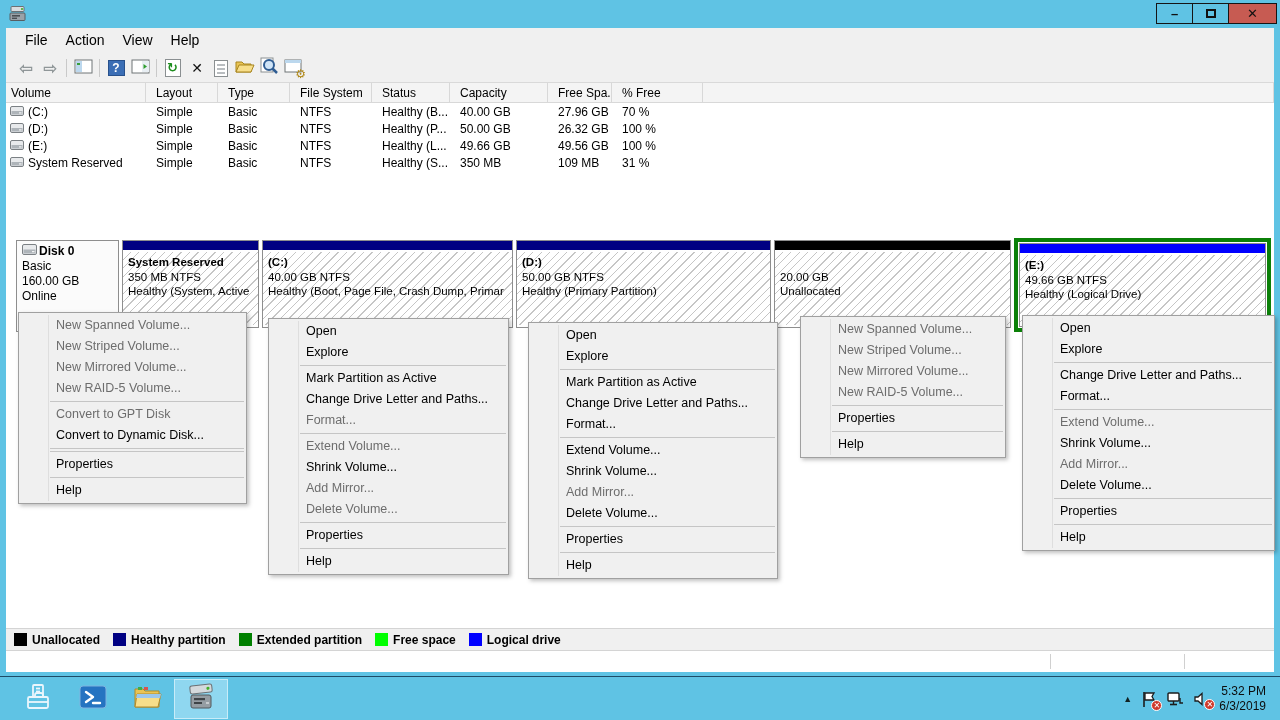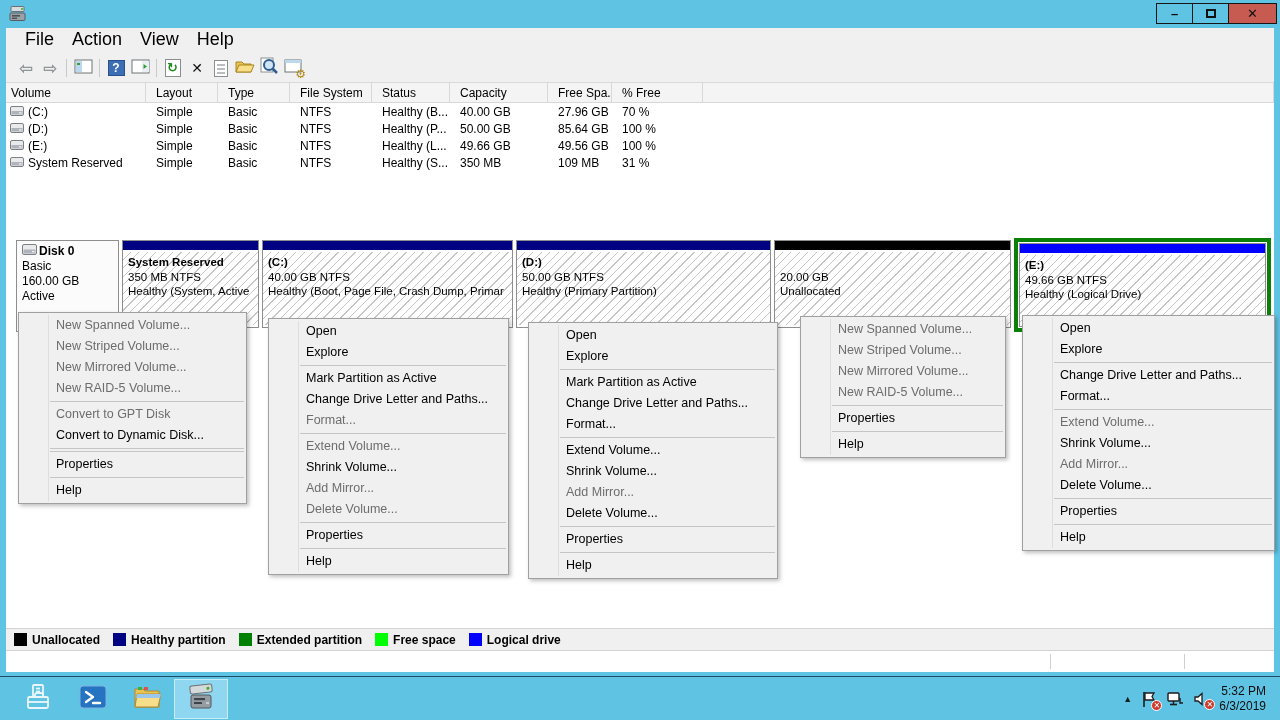--- a/index.html
+++ b/index.html
@@ -10,21 +10,21 @@
   .titlebar { position:absolute; left:0; top:0; width:1280px; height:28px; }
   .app-icon { position:absolute; left:9px; top:5px; }
   .win-title { position:absolute; left:0; right:0; top:6px; text-align:center; font-size:15px; color:#0b0b0b; }
   .winbtns { position:absolute; right:3px; top:3px; display:flex; }
   .wbtn { width:37px; height:21px; border:1px solid #151515; margin-left:-1px; display:flex; align-items:center; justify-content:center; font-weight:bold; font-size:13px; color:#111; cursor:default; }
   .wbtn.close { width:49px; background:#C75B52; }
   .maxglyph { width:10px; height:9px; border:2px solid #111; display:inline-block; }
 
   
   .client { position:absolute; left:6px; top:28px; width:1268px; height:644px; background:#fff; }
-  .menubar { position:absolute; left:0; top:0; width:100%; height:26px; background:#F0F0F0; display:flex; align-items:flex-end; padding-left:10px; font-size:18px; }
+  .menubar { position:absolute; left:0; top:0; width:100%; height:26px; background:#F0F0F0; display:flex; align-items:flex-start; padding-left:10px; font-size:14px; }
   .menubar .mitem { padding:4px 9px; }
   .toolbar { position:absolute; left:0; top:26px; width:100%; height:29px; background:#F0F0F0; border-bottom:1px solid #D9D9D9; display:flex; align-items:center; padding-left:8px; }
   .tbtn { width:24px; height:24px; display:flex; align-items:center; justify-content:center; }
   .tsep { width:1px; height:18px; background:#C9C9C9; margin:0 4px; }
   .arrow-glyph { font-size:17px; color:#8f9698; font-weight:bold; line-height:1; }
   .x-glyph { font-size:14px; font-weight:bold; color:#111; }
   .q-glyph { width:17px; height:16px; background:#3B6EB5; color:#fff; font-weight:bold; font-size:12px; display:flex; align-items:center; justify-content:center; border:1px solid #28518c; }
   .refresh-wrap { position:relative; width:16px; height:18px; background:#fff; border:1px solid #8a8f91; }
   .refresh-wrap span { position:absolute; left:1px; top:0px; font-size:13px; color:#1d8c1d; font-weight:bold; }
   .sheet { position:relative; width:14px; height:17px; background:#fff; border:1px solid #8a8f91; }
@@ -209,21 +209,21 @@
                 <rect x="1.5" y="5" width="11" height="3.5" fill="#aeb4b9"></rect>
                 <rect x="9" y="6.3" width="2.5" height="1.2" fill="#f2f3f4"></rect>
               </svg></span>
             <span>(D:)</span>
           </div>
         <div class="cell">Simple</div>
         <div class="cell">Basic</div>
         <div class="cell">NTFS</div>
         <div class="cell">Healthy (P...</div>
         <div class="cell">50.00 GB</div>
-        <div class="cell">85.64 GB</div>
+        <div class="cell">26.32 GB</div>
         <div class="cell">100 %</div>
       </div>
       <div class="lv-row">
         <div class="cell vol">
             <span><svg width="14" height="10" viewBox="0 0 14 10">
                 <rect x="0.5" y="0.5" width="13" height="9" rx="1.5" fill="#e8eaec" stroke="#7b8084"></rect>
                 <rect x="1.5" y="5" width="11" height="3.5" fill="#aeb4b9"></rect>
                 <rect x="9" y="6.3" width="2.5" height="1.2" fill="#f2f3f4"></rect>
               </svg></span>
             <span>(E:)</span>
@@ -259,21 +259,21 @@
       <div class="dname">
           <span><svg width="15" height="11" viewBox="0 0 15 11">
               <rect x="0.5" y="0.5" width="14" height="10" rx="1.5" fill="#e8eaec" stroke="#7b8084"></rect>
               <rect x="1.5" y="5.5" width="12" height="4" fill="#aeb4b9"></rect>
               <rect x="10" y="7" width="2.5" height="1.2" fill="#f2f3f4"></rect>
             </svg></span>
           <span>Disk 0</span>
         </div>
       <div>Basic</div>
       <div>160.00 GB</div>
-      <div>Active</div>
+      <div>Online</div>
     </div>
 
     <div class="part" style="left:116px;width:137px;">
       <div class="band" style="background: rgb(0, 0, 130);"></div>
       <div class="pbody">
         <div class="pl1">System Reserved</div>
         <div>350 MB NTFS</div>
         <div>Healthy (System, Active</div>
       </div>
     </div>

